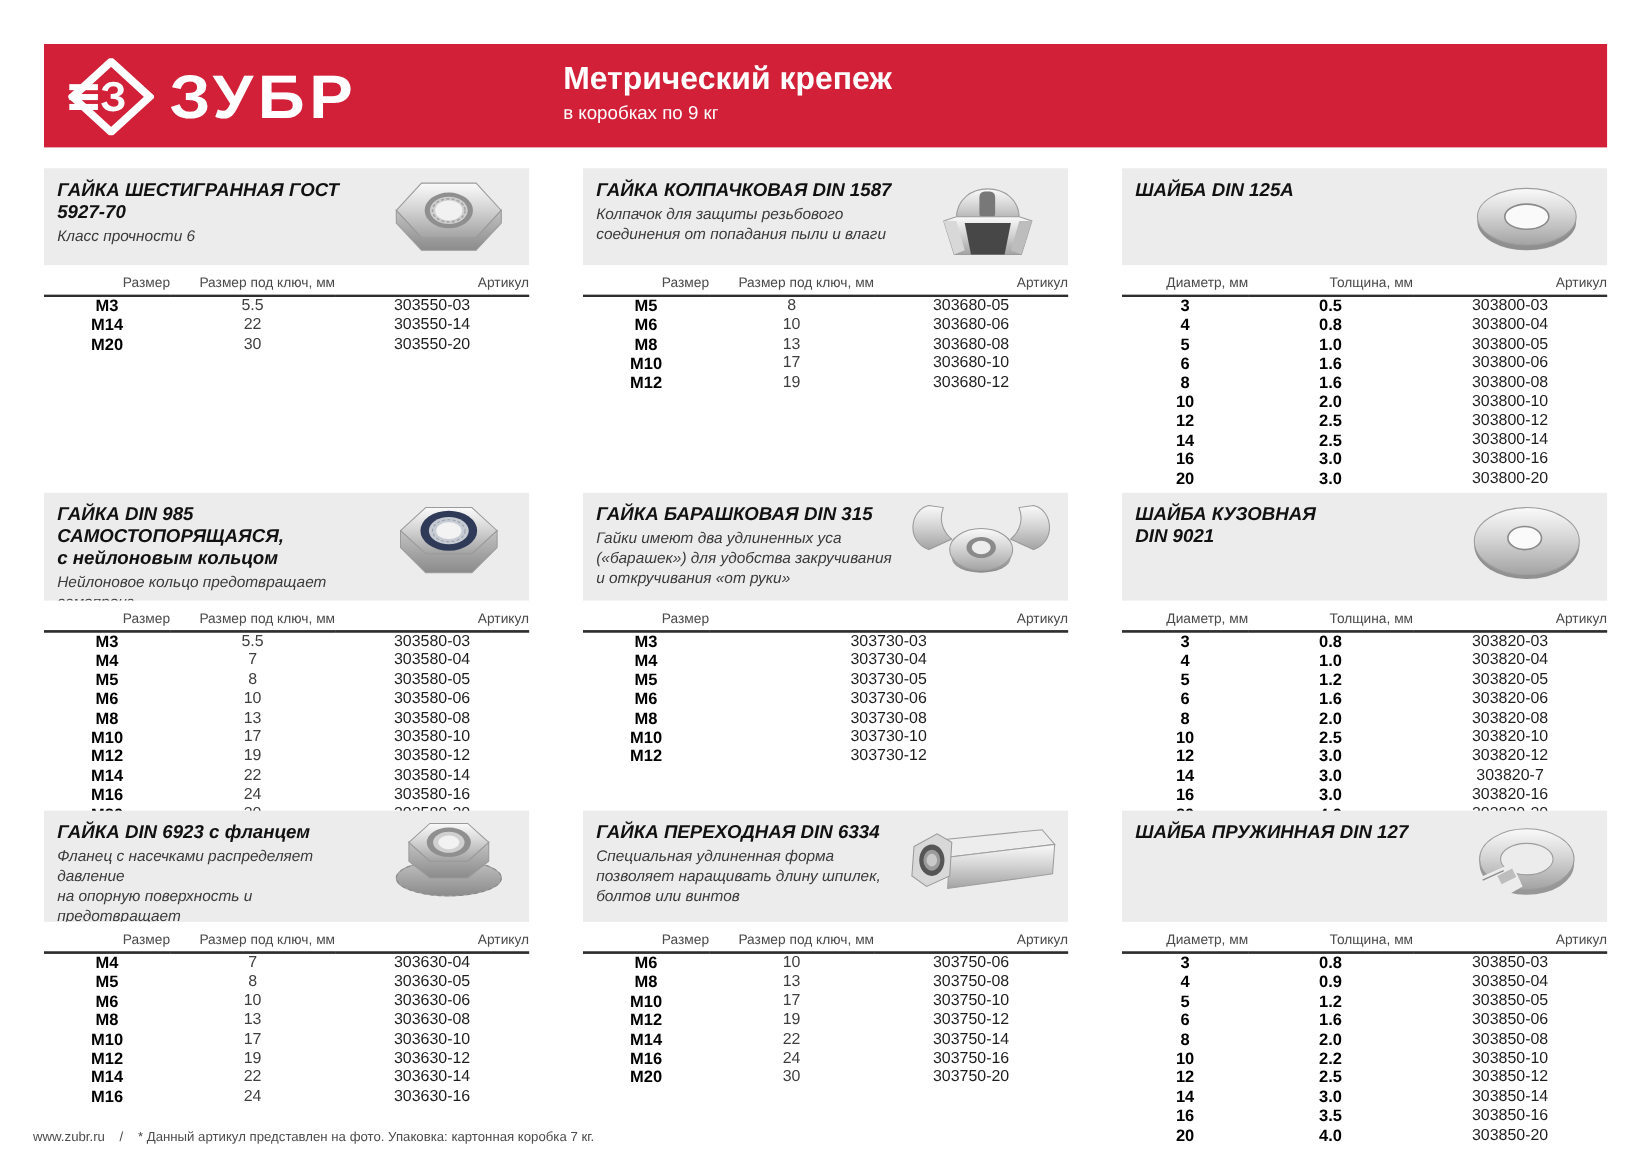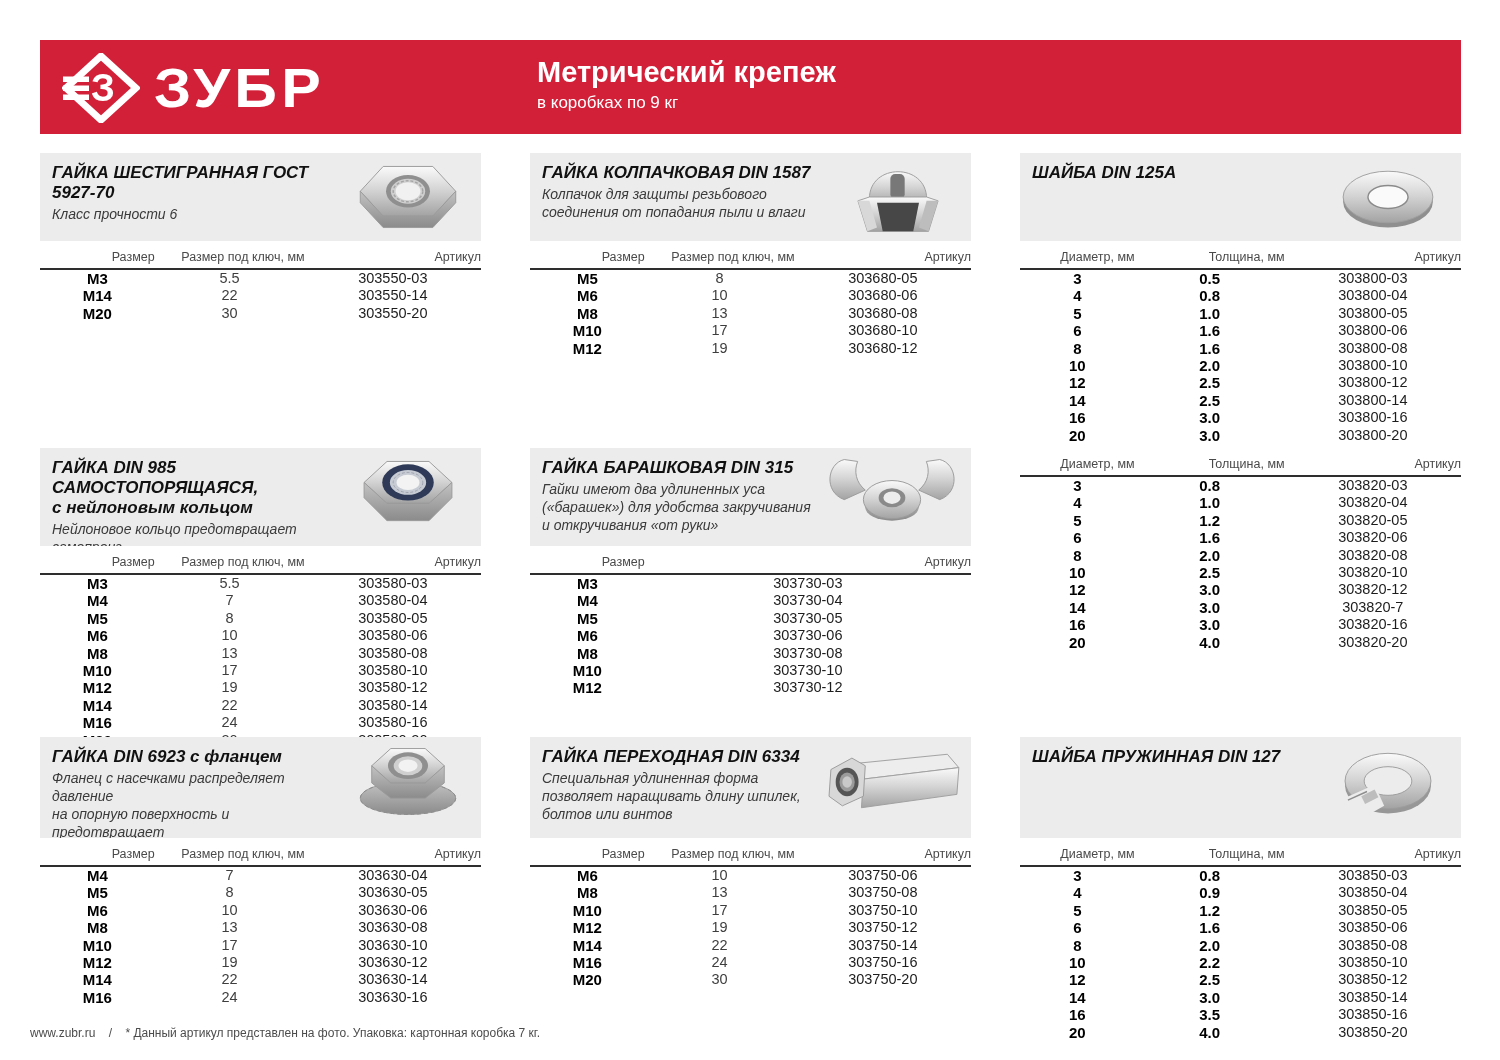--- a/index.html
+++ b/index.html
@@ -5,21 +5,21 @@
   * { margin:0; padding:0; box-sizing:border-box; }
   html,body { background:#ffffff; }
   body { width:1500px; height:1060px; font-family:"Liberation Sans", sans-serif; position:relative; overflow:hidden; }
 
   
   .topbar { position:absolute; left:40px; top:40px; width:1421px; height:94px; background:#d22039; }
   .brand { position:absolute; left:22px; top:13px; display:flex; align-items:center; }
   .brand-logo { display:block; }
   .brand-text { color:#fff; font-weight:bold; font-size:56px; letter-spacing:4px;
                 margin-left:14px; transform:scaleX(1.06); transform-origin:left center; line-height:1; }
-  .bar-title { position:absolute; left:497px; top:16px; color:#fff; }
+  .bar-title { position:absolute; left:472px; top:16px; color:#fff; }
   .bar-title h1 { font-size:29px; font-weight:bold; line-height:1.15; }
   .bar-title p  { font-size:17px; margin-top:4px; }
 
   
   .card { position:absolute; width:441px; }
   .c1 { left:40px; } .c2 { left:530px; } .c3 { left:1020px; }
   .r1 { top:153px; } .r2 { top:448px; } .r3 { top:737px; }
 
   .card-head { background:#ececec; position:relative; padding:10px 150px 8px 12px; overflow:hidden;font-style:italic; }
   .r1 .card-head { height:88px; }
@@ -396,20 +396,30 @@
           </tr>
           <tr>
             <td class="b">М12</td>
             <td>303730-12</td>
           </tr>
         </tbody>
       </table>
   </section>
 
   <section class="card c3 r2">
+    <div class="card-head">
+      <h2 class="card-title">ШАЙБА КУЗОВНАЯ
+DIN 9021</h2>
+      <p class="card-desc"></p>
+      <svg class="photo" viewBox="0 0 132 88">
+        <ellipse cx="66" cy="48" rx="50" ry="32" fill="#919191"></ellipse>
+        <ellipse cx="66" cy="44" rx="50" ry="32" fill="url(#gm)" stroke="#9e9e9e"></ellipse>
+        <ellipse cx="64" cy="41" rx="16" ry="11" fill="#fafafa" stroke="#8a8a8a" stroke-width="1.5"></ellipse>
+      </svg>
+    </div>
     <table class="spec">
         <colgroup>
           <col style="width: 26%;">
           <col style="width: 34%;">
           <col style="width: 40%;">
         </colgroup>
         <thead>
           <tr>
             <th>Диаметр, мм</th>
             <th>Толщина, мм</th>

